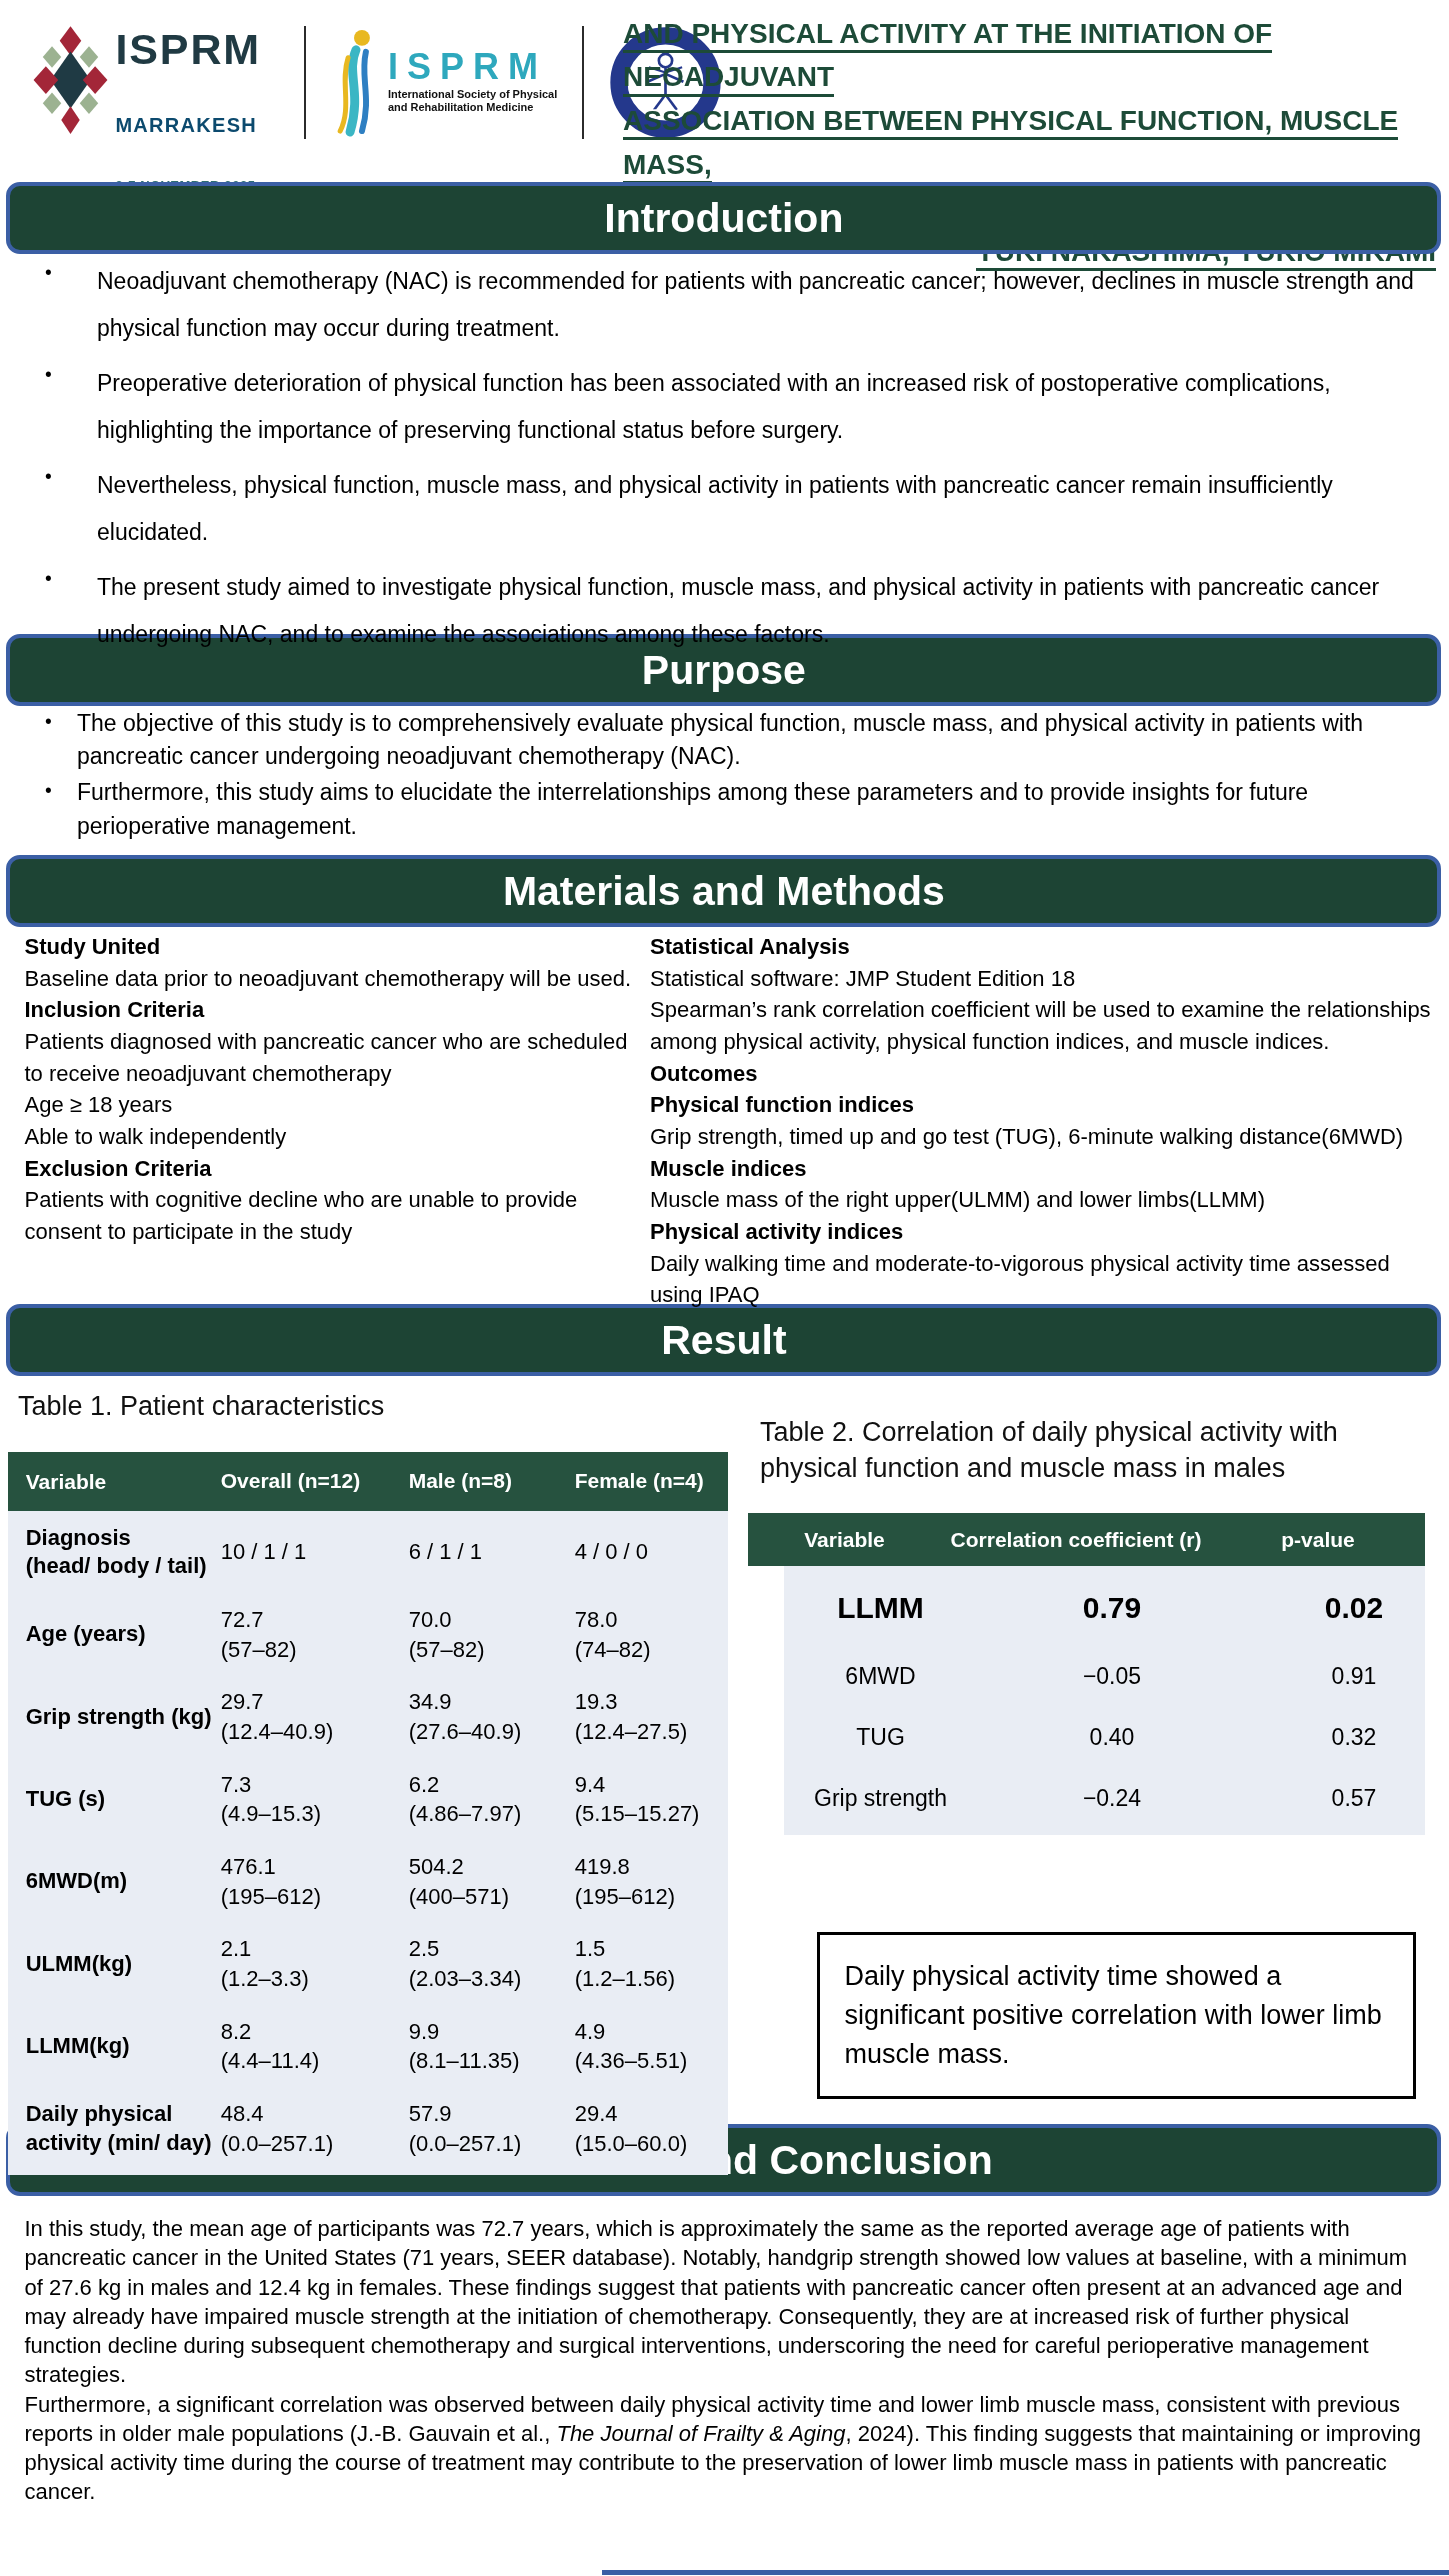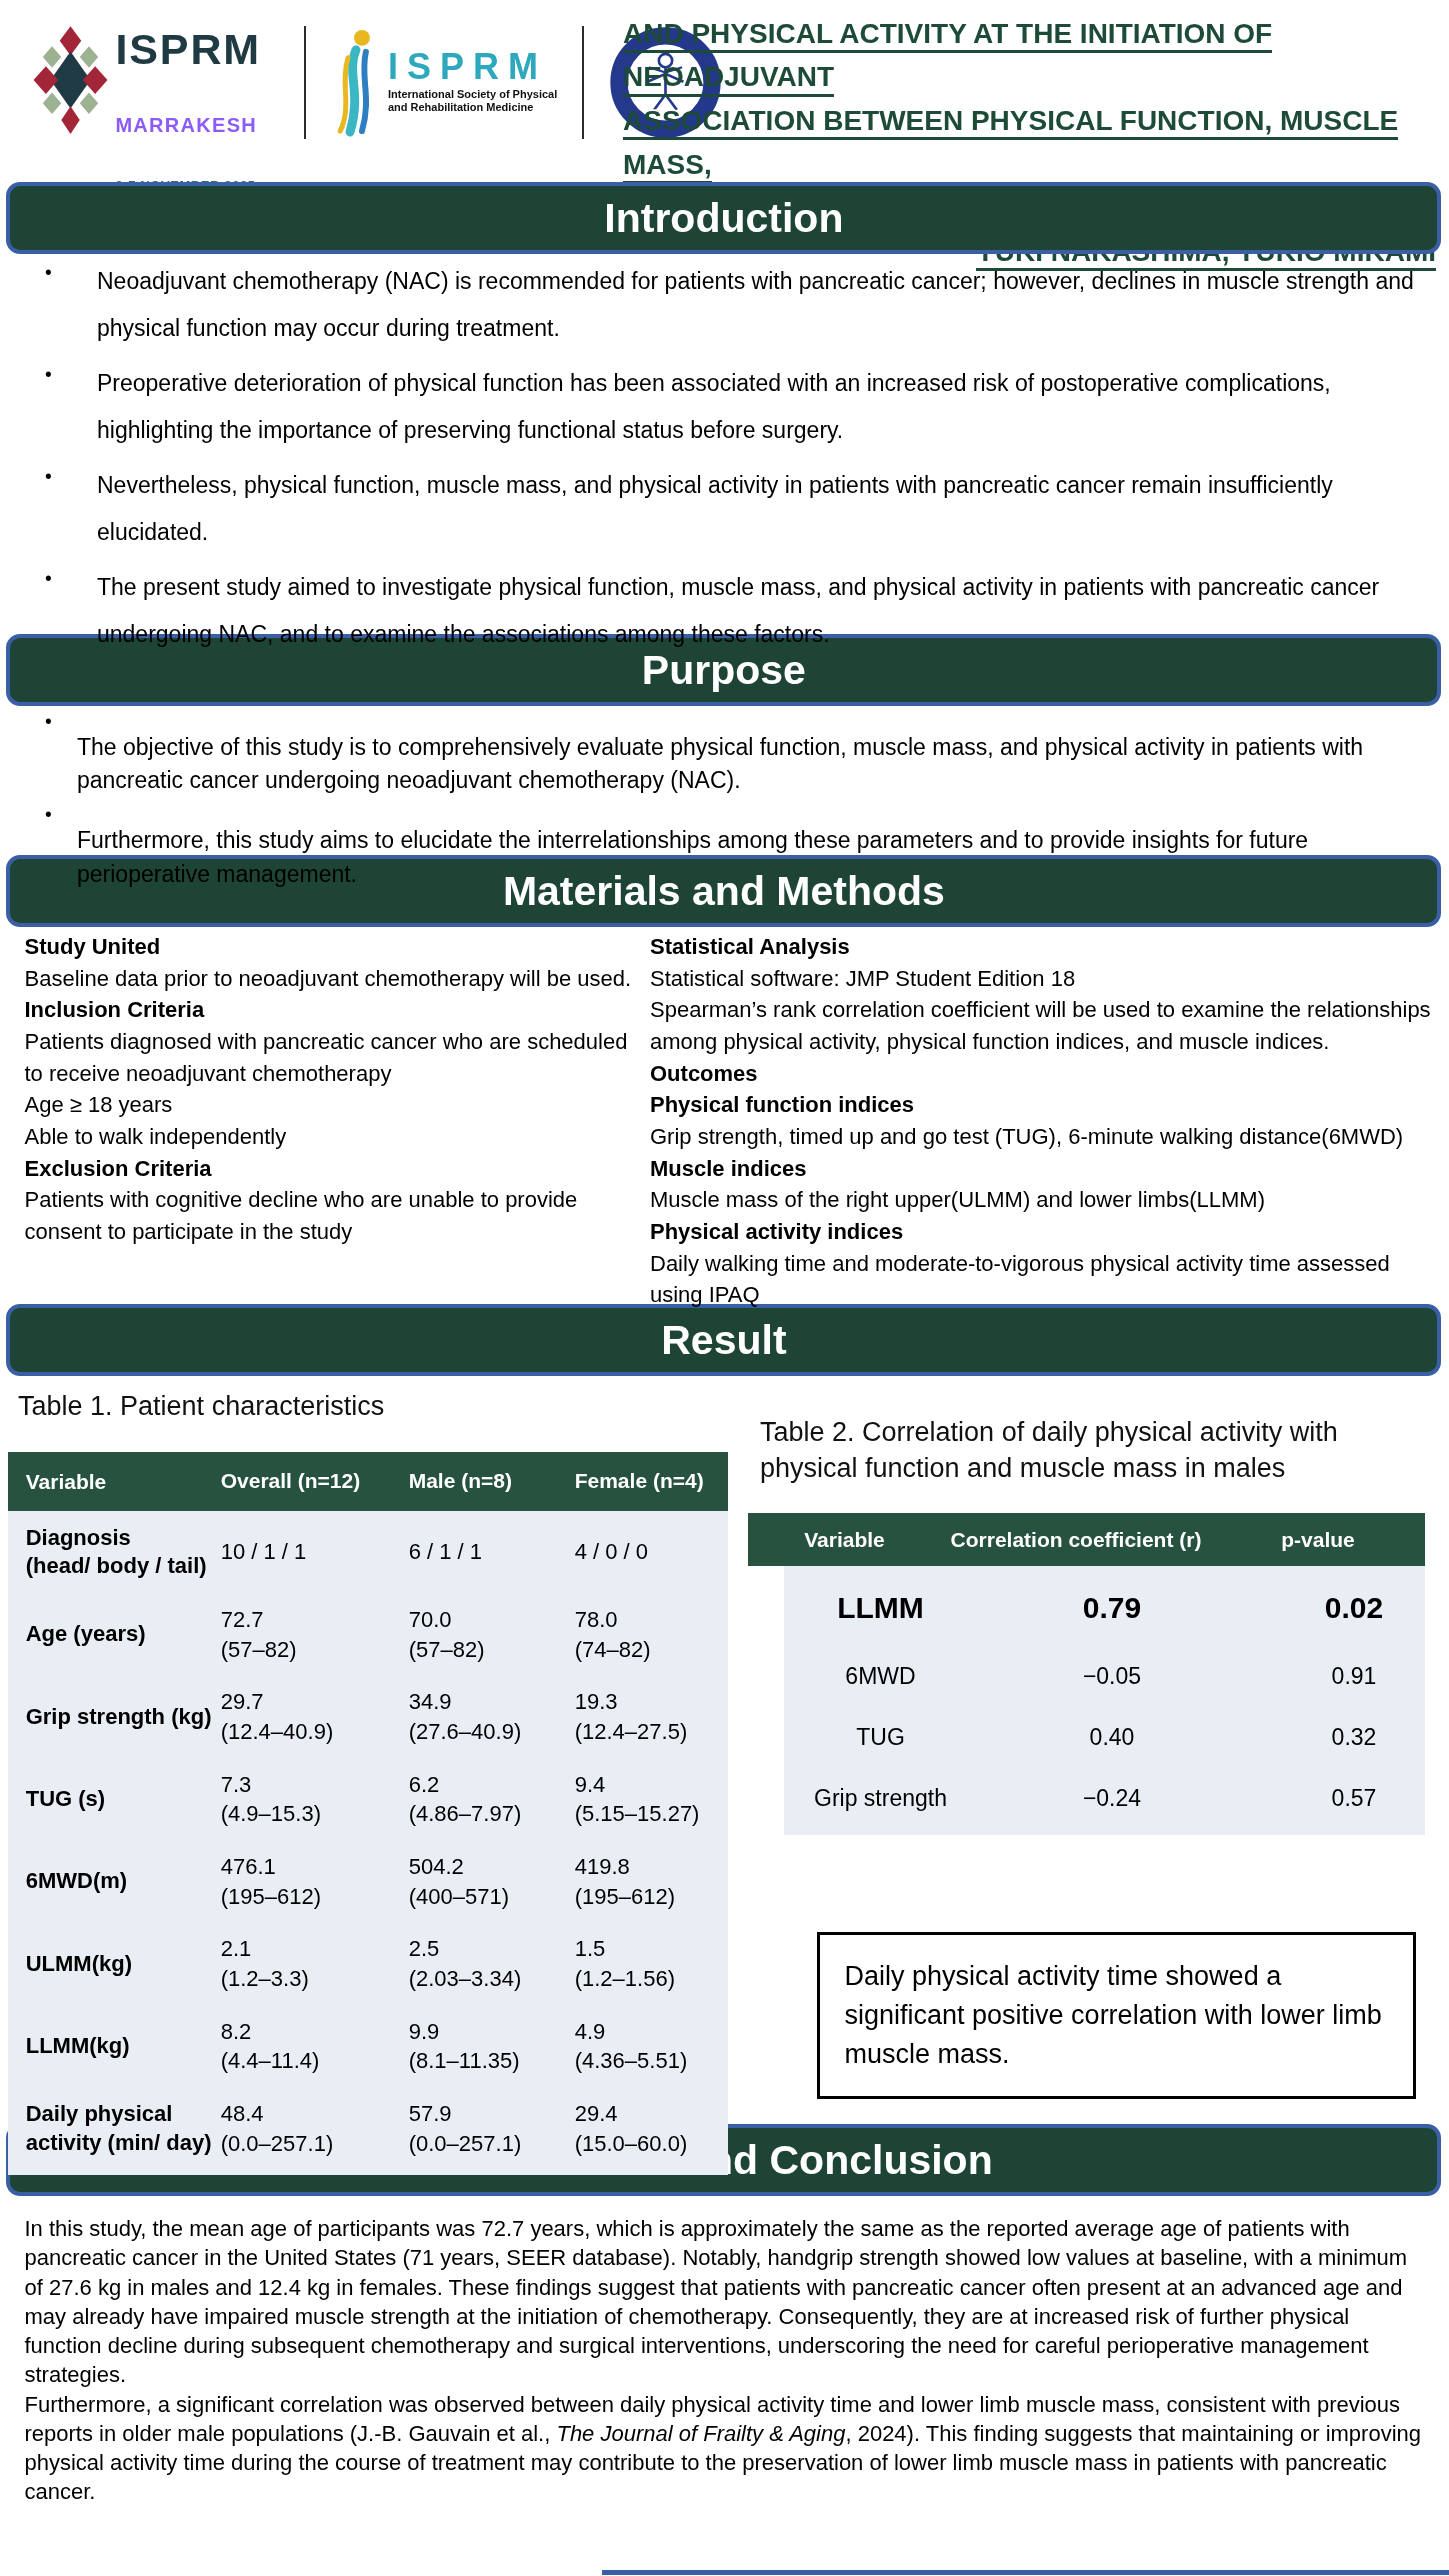--- a/index.html
+++ b/index.html
@@ -11,21 +11,21 @@
   }
 
   
   .header { position:absolute; left:0; top:0; width:1449px; height:177px; }
   .logos { position:absolute; left:32px; top:13px; height:138px; display:flex; align-items:center; gap:24.5px; }
   .vdiv { width:2.6px; height:113px; background:#2b2b2b; }
   .logo-congress { display:flex; align-items:center; gap:6.4px; }
   .congress-text { display:flex; flex-direction:column; line-height:1.05;gap:43px; }
   .congress-line1 { color:#a32638; font-size:12.2px; font-weight:bold; letter-spacing:0.6px; }
   .congress-name  { color:#203a43; font-size:43px; font-weight:bold; letter-spacing:1.9px; }
-  .congress-city  { color:#8b5cf6; font-size:20px; font-weight:bold; letter-spacing:1.3px; }
+  .congress-city  { color:#0c4a6e; font-size:20px; font-weight:bold; letter-spacing:1.3px; }
   .congress-dates { color:#2e6e72; font-size:13px; font-weight:bold; letter-spacing:0.6px; }
   .logo-isprm { display:flex; align-items:flex-start; gap:5.2px; }
   .isprm-text { display:flex; flex-direction:column; margin-top:18px; }
   .isprm-name { color:#2ea8bd; font-size:36px; font-weight:bold; letter-spacing:9px; }
   .isprm-sub  { color:#111; font-size:11px; font-weight:bold; line-height:1.25; }
 
   .titleblock { position:absolute; left:623px; top:11.6px; width:813px; }
   .tline { font-size:28px; font-weight:bold; color:#1d4b38; line-height:1.56; letter-spacing:0px; }
   .tline span { border-bottom:3.2px solid #1d4b38; padding-bottom:1.3px; }
   .tline.authors { text-align:right; }
@@ -45,21 +45,21 @@
 
   
   .bullets { position:absolute; left:45px; width:1372px; }
   #intro-bullets   { top:258px; }
   #purpose-bullets { top:707px; }
   .bullet { display:flex; margin-bottom:7.7px; }
   .bullet .dot { width:52px; flex:0 0 52px; font-size:19.3px; padding-top:3.9px; }
   .bullet .btxt { flex:1; font-size:23px; line-height:2.05; }
   #purpose-bullets .bullet { margin-bottom:2.6px; }
   #purpose-bullets .bullet .dot { width:32px; flex:0 0 32px; }
-  #purpose-bullets .bullet .btxt { line-height:1.45;margin-top:24px; }
+  #purpose-bullets .bullet .btxt { line-height:1.45; }
 
   
   .mcol { position:absolute; top:931px; font-size:22px; line-height:1.44; }
   #mcol-left  { left:24.5px;  width:621px; }
   #mcol-right { left:650px; width:793px; }
   .mh { font-weight:bold; }
 
   
   .tcaption { position:absolute; font-size:27px; color:#111; }
   #t1-caption { left:18px; top:1391px; width:708px; }

